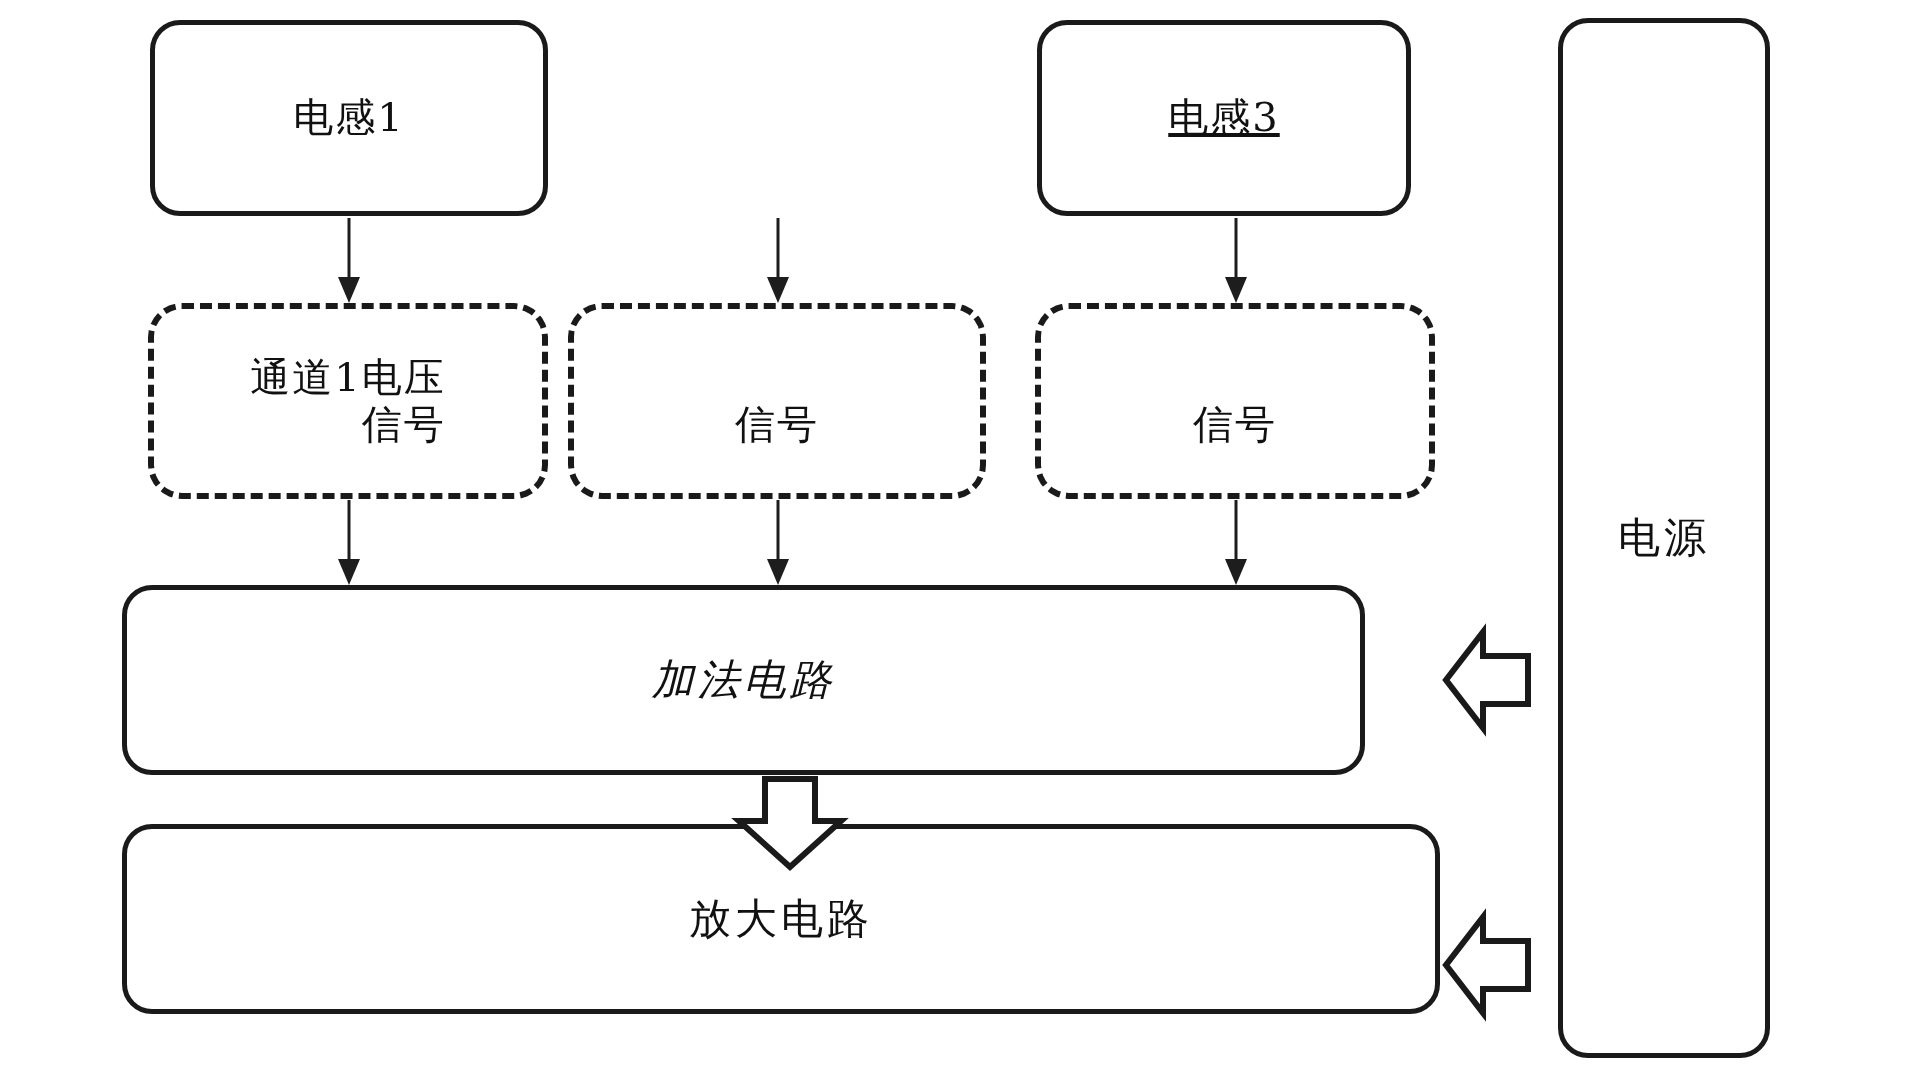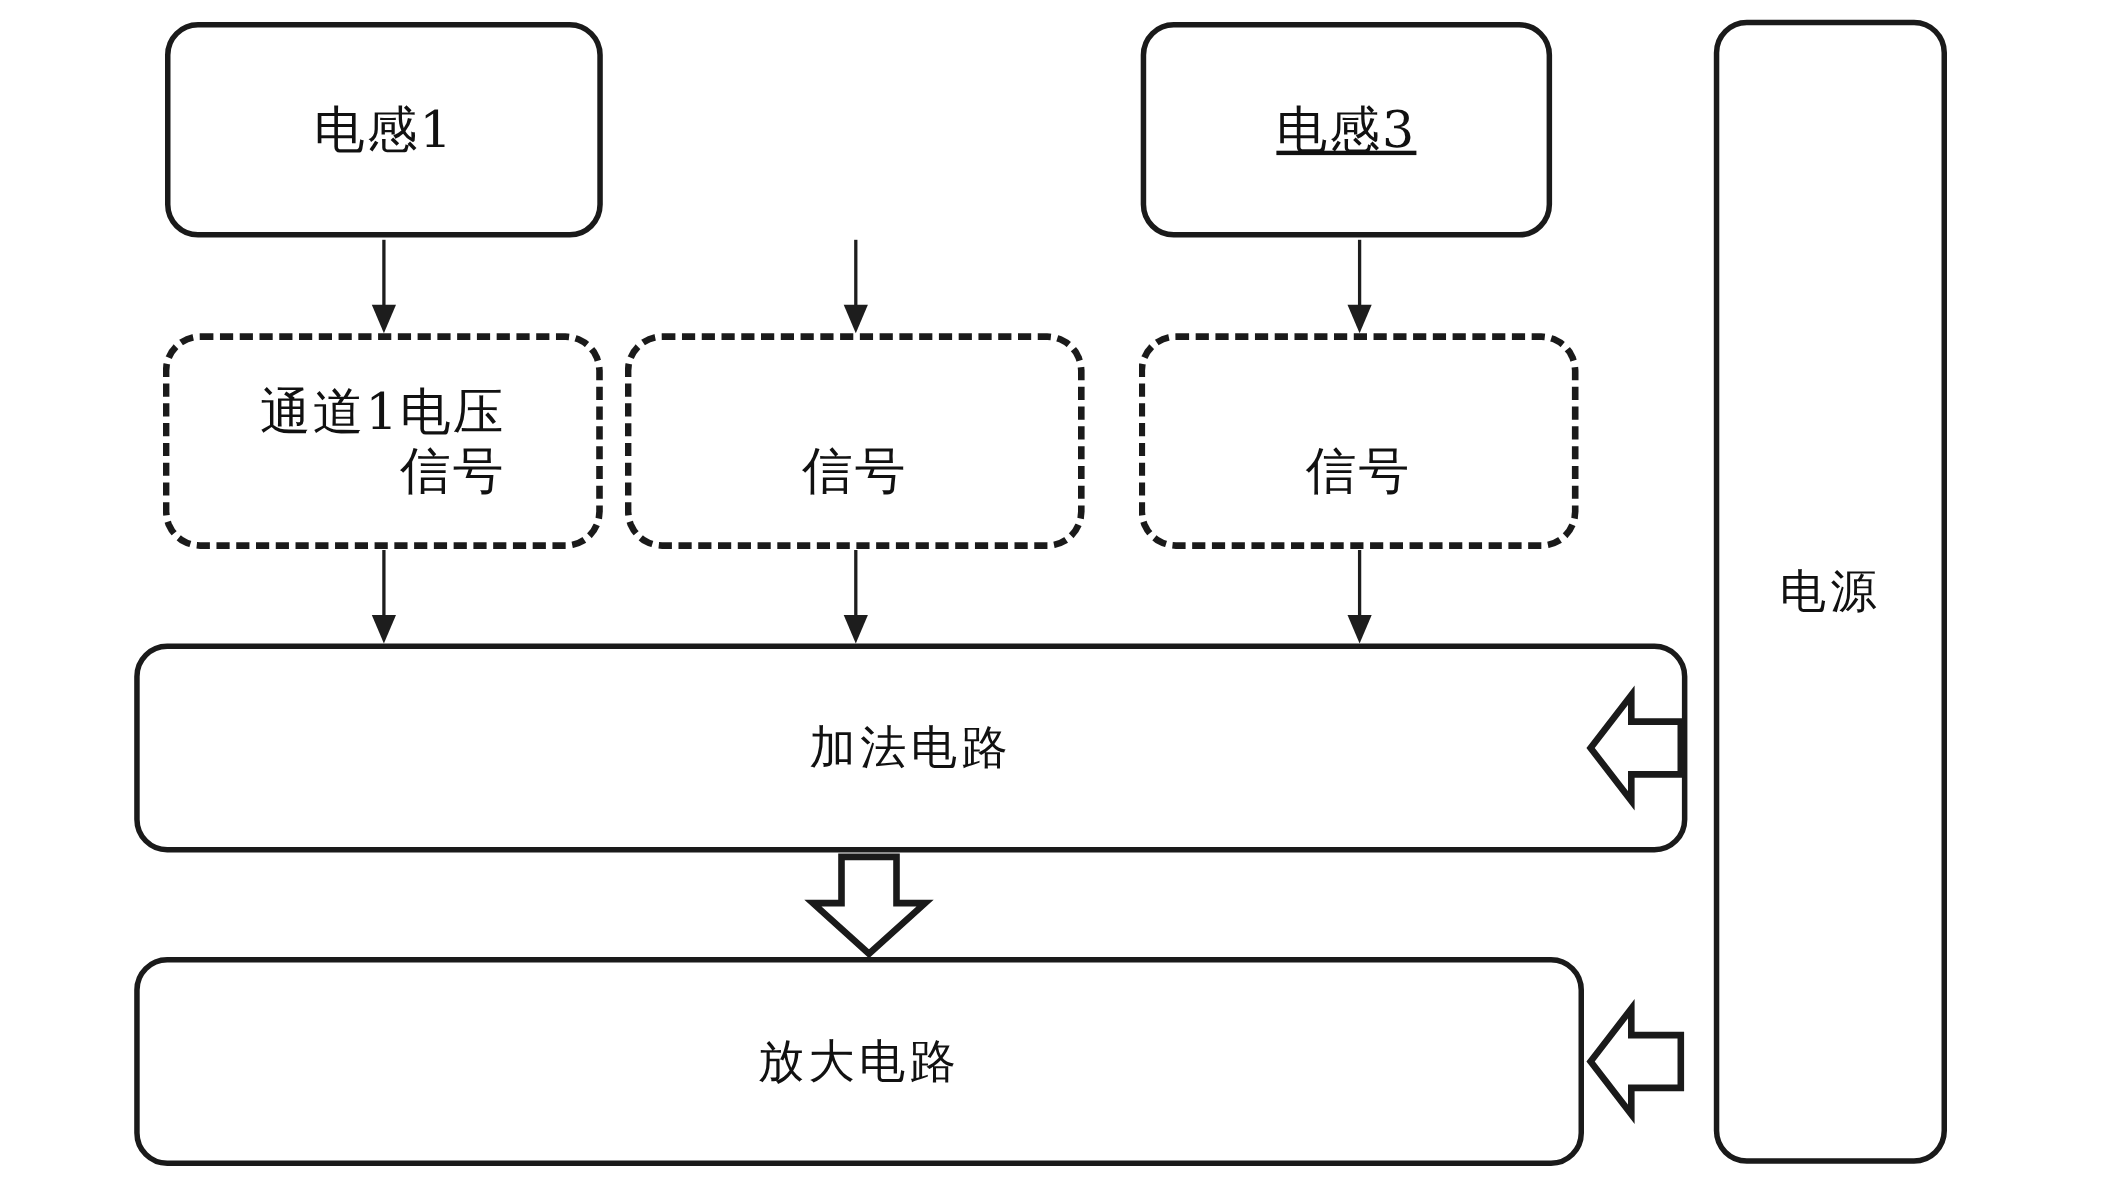--- a/index.html
+++ b/index.html
@@ -21,38 +21,38 @@
     display: flex;
     align-items: center;
     justify-content: center;
     text-align: center;
   }
   .box.dashed {
     border: 6px dashed #1a1a1a;
     border-radius: 34px;
     text-align: right;
   }
-  .label-lg { font-size: 46px; line-height: 1.18; letter-spacing: 2px; }
+  .label-lg { font-size: 40px; line-height: 1.18; letter-spacing: 2px; }
   .label-xl { font-size: 42px; letter-spacing: 4px; }
 
   
   .inductor { top: 20px; height: 196px; }
   #inductor-1 { left: 150px;  width: 398px; }
   #inductor-2 { left: 570px;  width: 416px; }
   #inductor-3 { left: 1037px; width: 374px; text-decoration: underline; }
 
   
   .signal { top: 303px; height: 196px; }
   #signal-1 { left: 148px;  width: 400px; }
   #signal-2 { left: 568px;  width: 418px; }
   #signal-3 { left: 1035px; width: 400px; }
 
   
-  #adder     { left: 122px; top: 585px; width: 1412px; height: 190px; }
-  #amplifier { left: 122px; top: 870px; width: 1318px; height: 190px; }
+  #adder     { left: 122px; top: 585px; width: 1243px; height: 190px; font-style: italic; }
+  #amplifier { left: 122px; top: 824px; width: 1318px; height: 190px; }
 
   
   #power { left: 1558px; top: 18px; width: 212px; height: 1040px; }
 
   #arrow-layer {
     position: absolute;
     left: 0; top: 0;
     width: 1915px; height: 1076px;
     pointer-events: none;
   }

